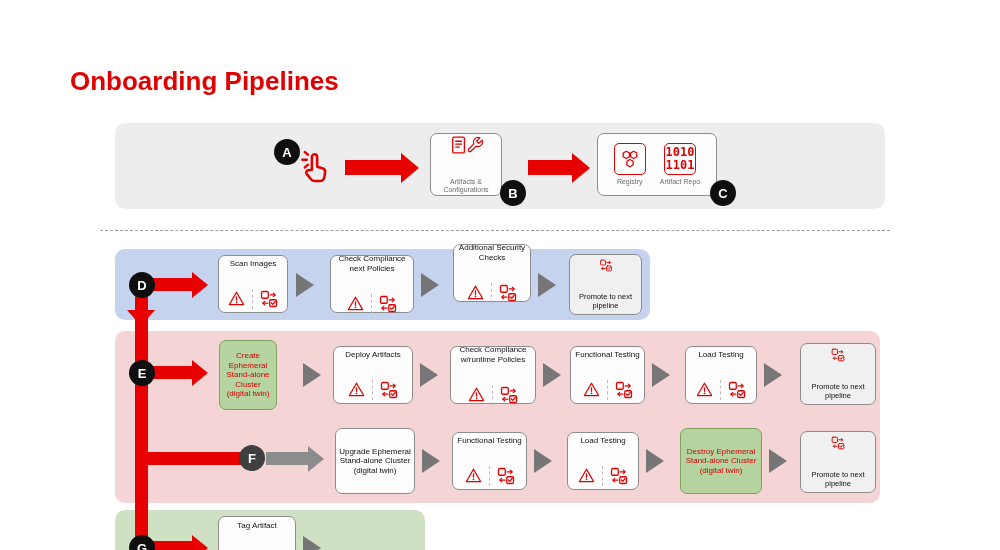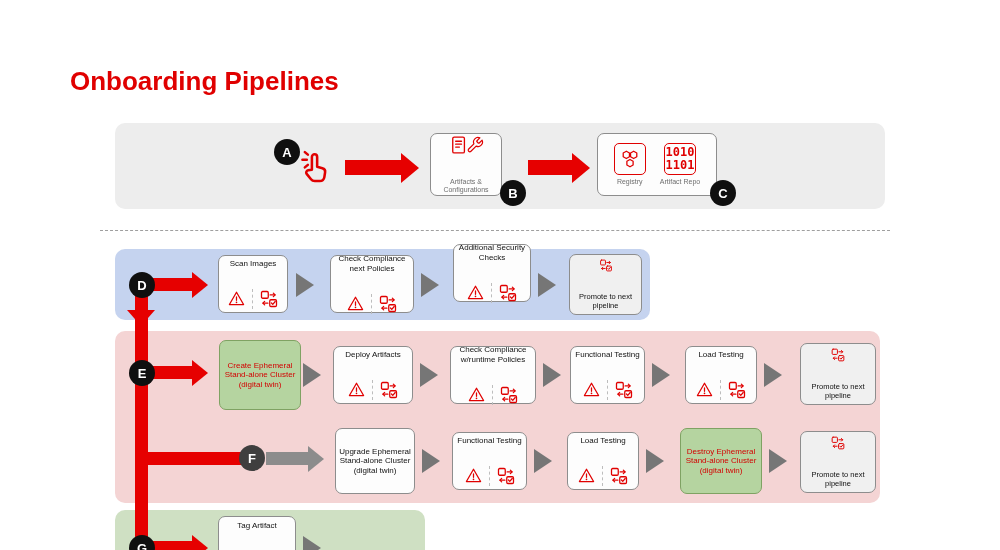--- a/index.html
+++ b/index.html
@@ -228,21 +228,21 @@
   <div class="card promote" style="left:569px;top:206px;width:73px;height:61px">
     <svg class="ic big">
         <use href="#i-pipe"></use>
       </svg>
     <div class="t">Promote to next pipeline</div>
   </div>
 
   <div class="marker" style="left:129px;top:312px">E</div>
   <div class="ba" style="left:152px;top:318px;width:40px"></div>
 
-  <div class="card gcard" style="left:219px;top:292px;width:82px;height:70px">
+  <div class="card gcard" style="left:219px;top:292px;width:58px;height:70px">
     <div class="t">Create Ephemeral Stand-alone Cluster (digital twin)</div>
   </div>
   <div class="tri" style="left:303px;top:315px"></div>
 
   <div class="card" style="left:333px;top:298px;width:80px;height:58px">
     <div class="t">Deploy Artifacts</div>
     <div class="icons">
       <svg class="ic warn">
           <use href="#i-warn"></use>
         </svg>

